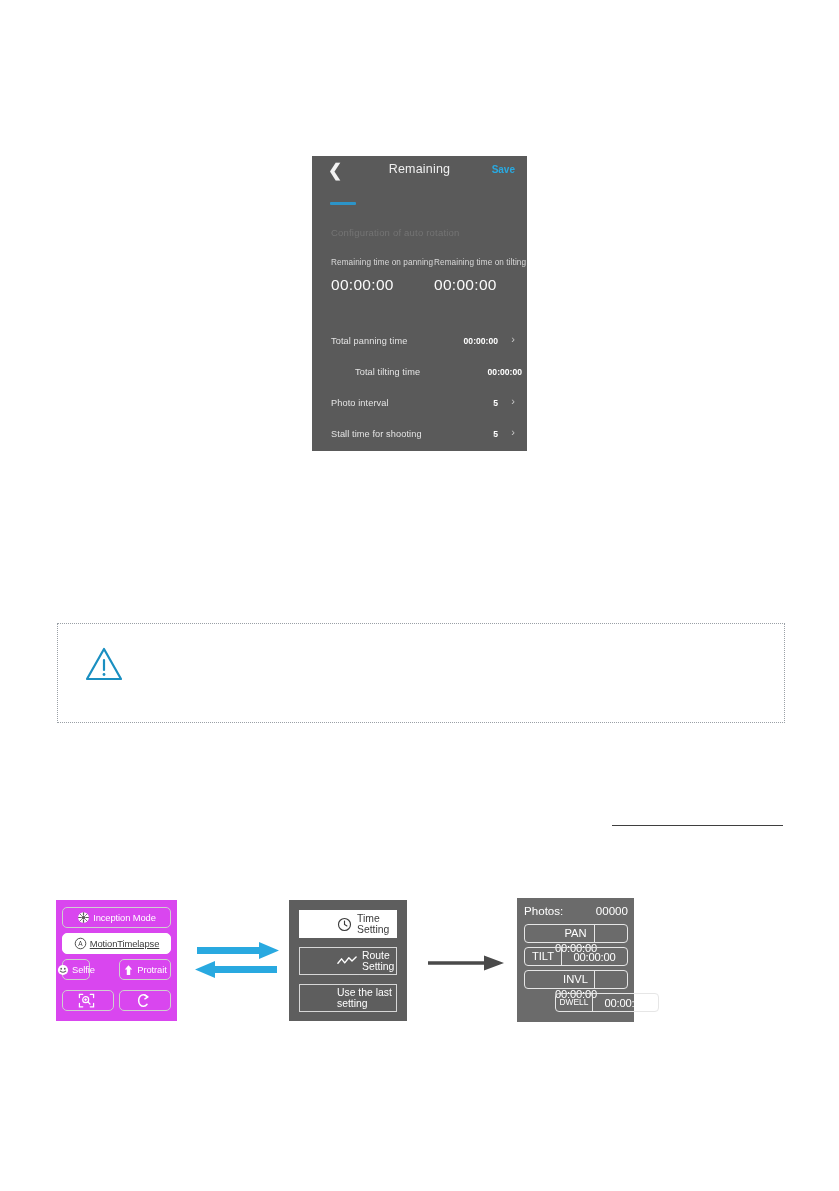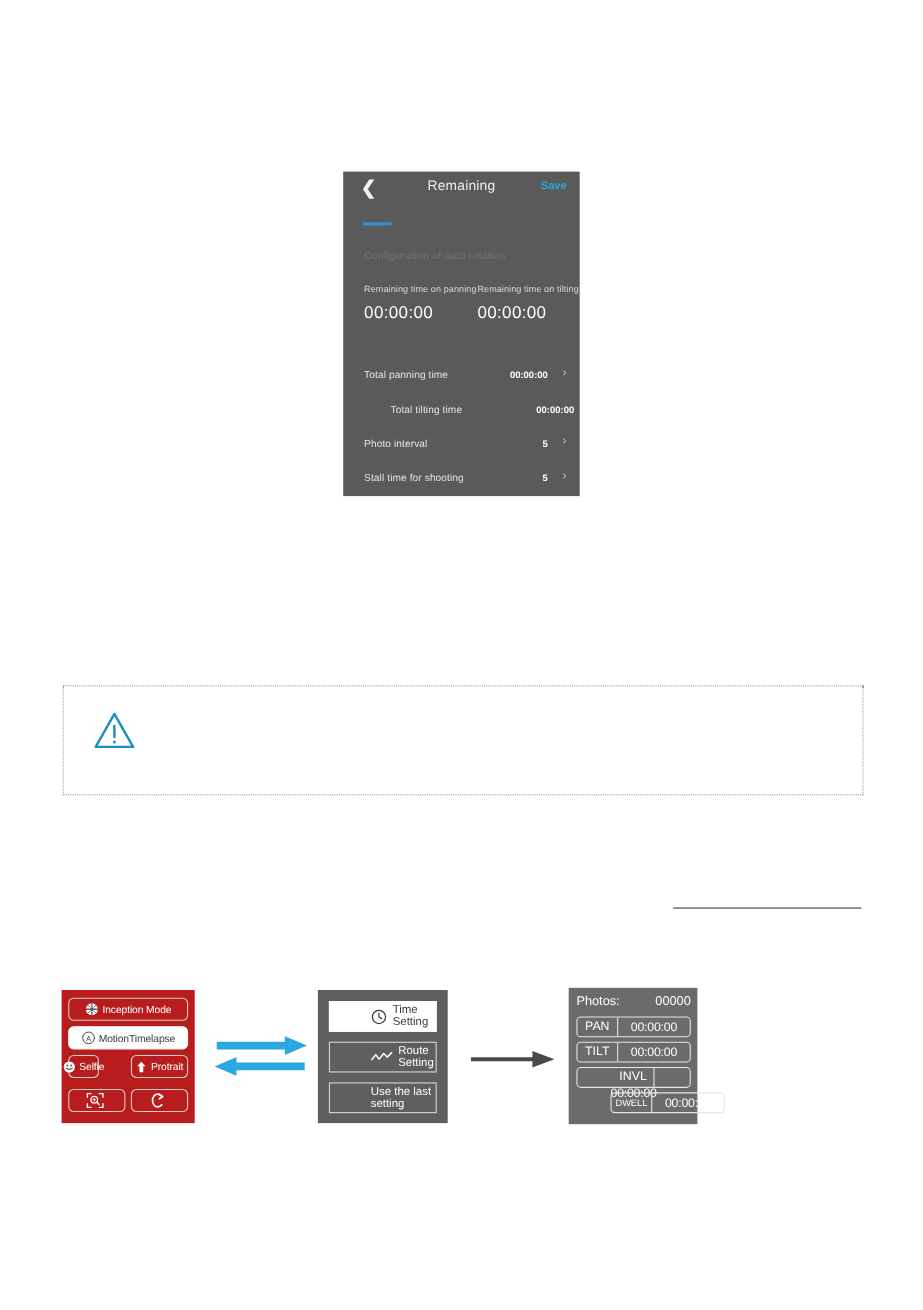--- a/index.html
+++ b/index.html
@@ -134,42 +134,42 @@
     width: 171px; height: 0;
     border-top: 1.6px solid #3f3f3f;
   }
 
   
   
   #mode-panel {
     position: absolute;
     left: 56px; top: 900px;
     width: 121px; height: 121px;
-    background: #b91c1c;
+    background: #d946ef;
   }
   .mode-btn {
     position: absolute;
     box-sizing: border-box;
     border: 1px solid #cfcfcf;
     border-radius: 5px;
     color: #ffffff;
     font-size: 9.4px;
     display: flex;
     align-items: center;
     justify-content: center;
     gap: 3px;
     letter-spacing: -0.1px;
   }
   .mode-btn.filled {
     background: #ffffff;
     color: #3b3b3b;
     border-color: #ffffff;
   }
   #btn-inception { left: 6px; top: 7px; width: 109px; height: 21px; }
-  #btn-motion    { left: 6px; top: 33px; width: 109px; height: 21px; }
+  #btn-motion    { left: 6px; top: 33px; width: 109px; height: 21px; text-decoration: underline; }
   #btn-selfie    { left: 6px; top: 59px; width: 28px; height: 21px; }
   #btn-protrait  { left: 63px; top: 59px; width: 52px; height: 21px; }
   #btn-zoom      { left: 6px; top: 90px; width: 52px; height: 21px; }
   #btn-rotate    { left: 63px; top: 90px; width: 52px; height: 21px; }
 
   .glyph { display: inline-flex; align-items: center; justify-content: center; }
 
   
   #double-arrow {
     position: absolute;
@@ -250,21 +250,21 @@
     display: flex;
     align-items: center;
     justify-content: center;
   }
   .photo-row .pr-key.small { font-size: 8.4px; }
   .photo-row .pr-val {
     flex: 1;
     text-align: center;
     letter-spacing: -0.2px;
   }
-  #photo-row-pan   { top: 26px; }
+  #photo-row-pan   { top: 26px; flex-direction: column; }
   #photo-row-tilt  { top: 49px; }
   #photo-row-invl  { top: 72px; flex-direction: column; }
   #photo-row-dwell { top: 95px; margin-left: 31px; }
 </style>
 </head>
 <body>
 
 <div id="phone-panel">
 
   <div id="phone-titlebar">

